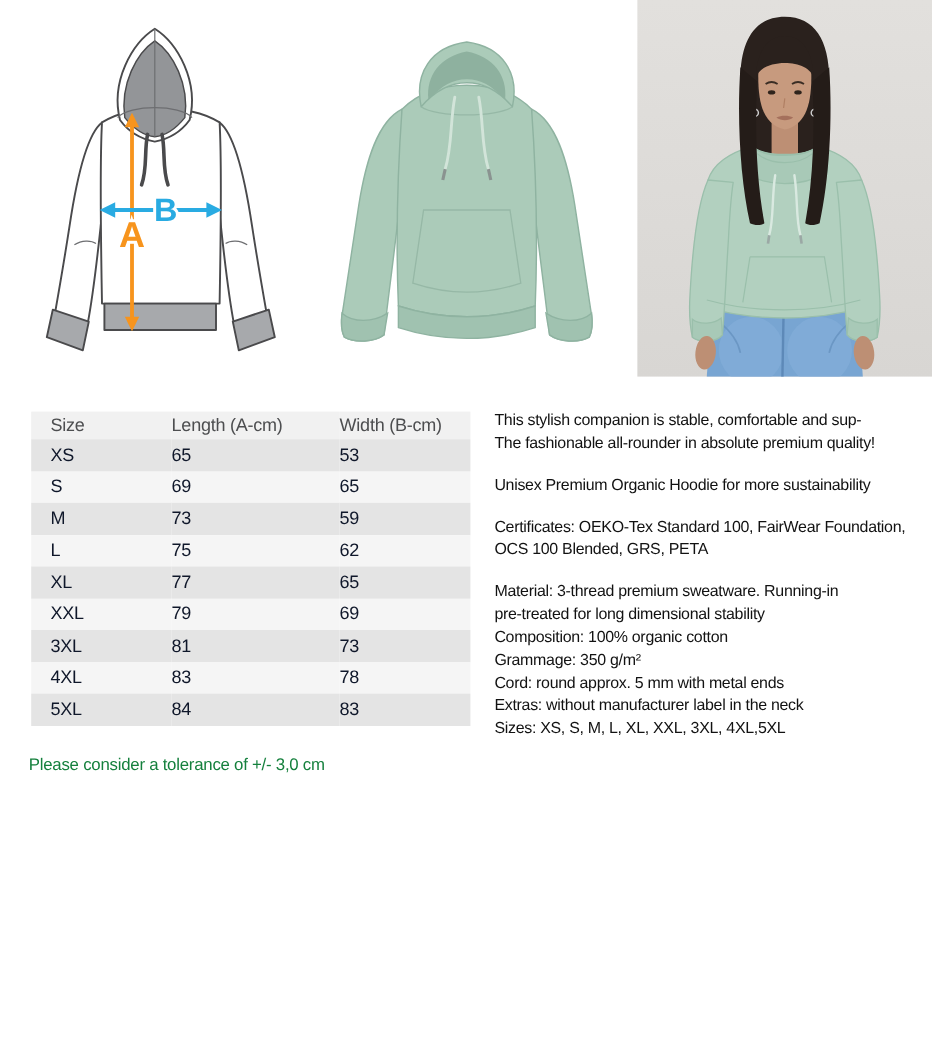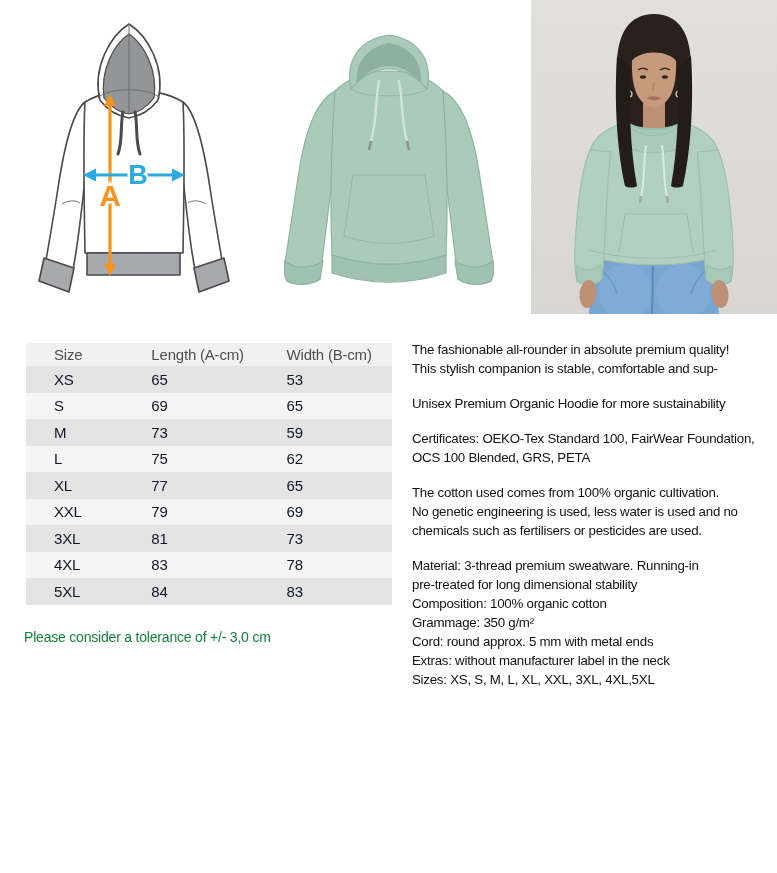--- a/index.html
+++ b/index.html
@@ -40,21 +40,21 @@
   .mhseam{fill:none;stroke:#9abfab;stroke-width:1;}
   .mstring{fill:none;stroke:#d9e9e0;stroke-width:2;stroke-linecap:round;}
   .jeans{fill:#78a5d2;}
   .jeansd{stroke:#5d89b8;stroke-width:2;fill:none;}
 
   
   .size-table{position:absolute;left:26px;top:343px;width:366px;border-collapse:collapse;
     font-size:15px;letter-spacing:-0.2px;}
   .size-table th{font-weight:normal;color:#4d4e50;text-align:left;height:23px;background:#f1f1f1;padding:0;}
   .size-table td{color:#0f172a;height:26.5px;padding:0;}
-  .size-table th:nth-child(1),.size-table td:nth-child(1){padding-left:28px;width:101px;}
+  .size-table th:nth-child(1),.size-table td:nth-child(1){padding-left:16px;width:101px;}
   .size-table th:nth-child(2),.size-table td:nth-child(2){width:140px;}
   .size-table th:nth-child(3),.size-table td:nth-child(3){width:109px;}
   .size-table tbody tr:nth-child(odd){background:#e4e4e4;}
   .size-table tbody tr:nth-child(even){background:#f5f5f5;}
 
   .tolerance{position:absolute;left:24px;top:629px;font-size:14px;letter-spacing:-0.2px;color:#15803d;}
 
   
   .description{position:absolute;left:412px;top:340px;width:360px;color:#121212;
     font-size:13.3px;line-height:19px;letter-spacing:-0.25px;}
@@ -258,34 +258,29 @@
         <td>84</td>
         <td>83</td>
       </tr>
     </tbody>
   </table>
 
   <div class="tolerance">Please consider a tolerance of +/- 3,0 cm</div>
 
   <div class="description">
     <div class="block">
+      <div class="line">This stylish companion is stable, comfortable and sup-</div>
       <div class="line">The fashionable all-rounder in absolute premium quality!</div>
-      <div class="line">This stylish companion is stable, comfortable and sup-</div>
     </div>
     <div class="block">
       <div class="line">Unisex Premium Organic Hoodie for more sustainability</div>
     </div>
     <div class="block">
       <div class="line">Certificates: OEKO-Tex Standard 100, FairWear Foundation,</div>
       <div class="line">OCS 100 Blended, GRS, PETA</div>
-    </div>
-    <div class="block">
-      <div class="line">The cotton used comes from 100% organic cultivation.</div>
-      <div class="line">No genetic engineering is used, less water is used and no</div>
-      <div class="line">chemicals such as fertilisers or pesticides are used.</div>
     </div>
     <div class="block">
       <div class="line">Material: 3-thread premium sweatware. Running-in</div>
       <div class="line">pre-treated for long dimensional stability</div>
       <div class="line">Composition: 100% organic cotton</div>
       <div class="line">Grammage: 350 g/m²</div>
       <div class="line">Cord: round approx. 5 mm with metal ends</div>
       <div class="line">Extras: without manufacturer label in the neck</div>
       <div class="line">Sizes: XS, S, M, L, XL, XXL, 3XL, 4XL,5XL</div>
     </div>

